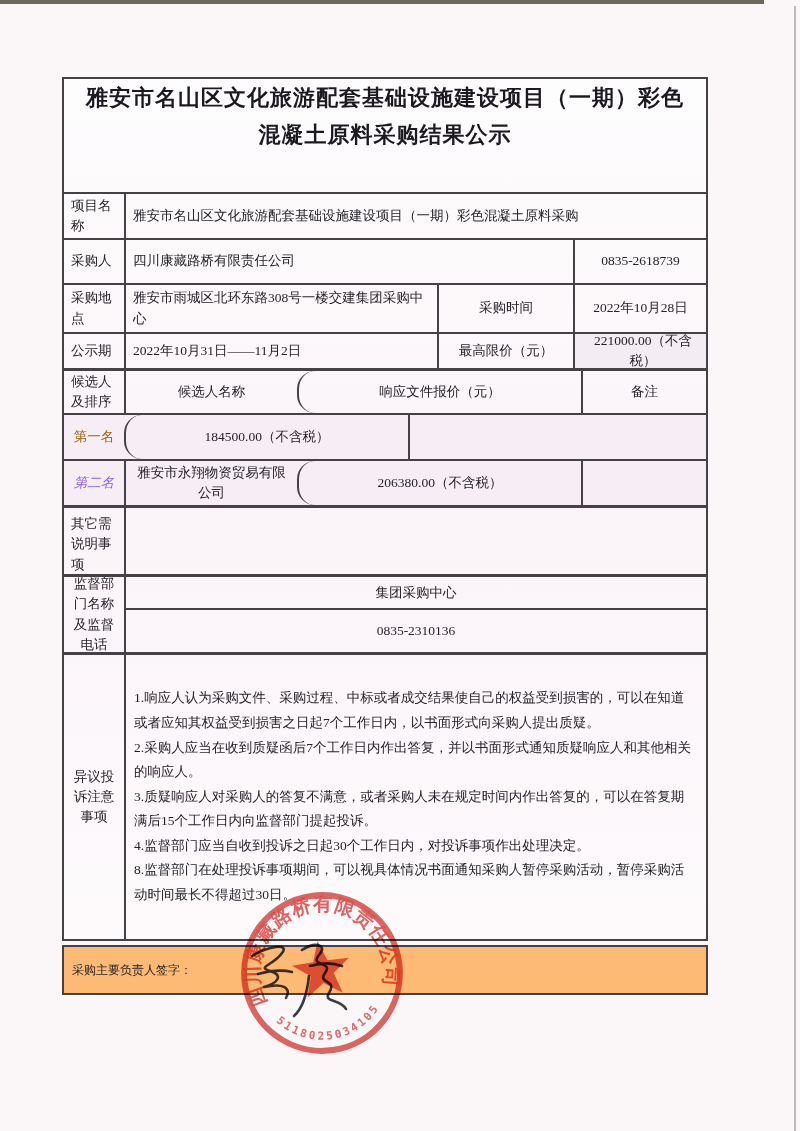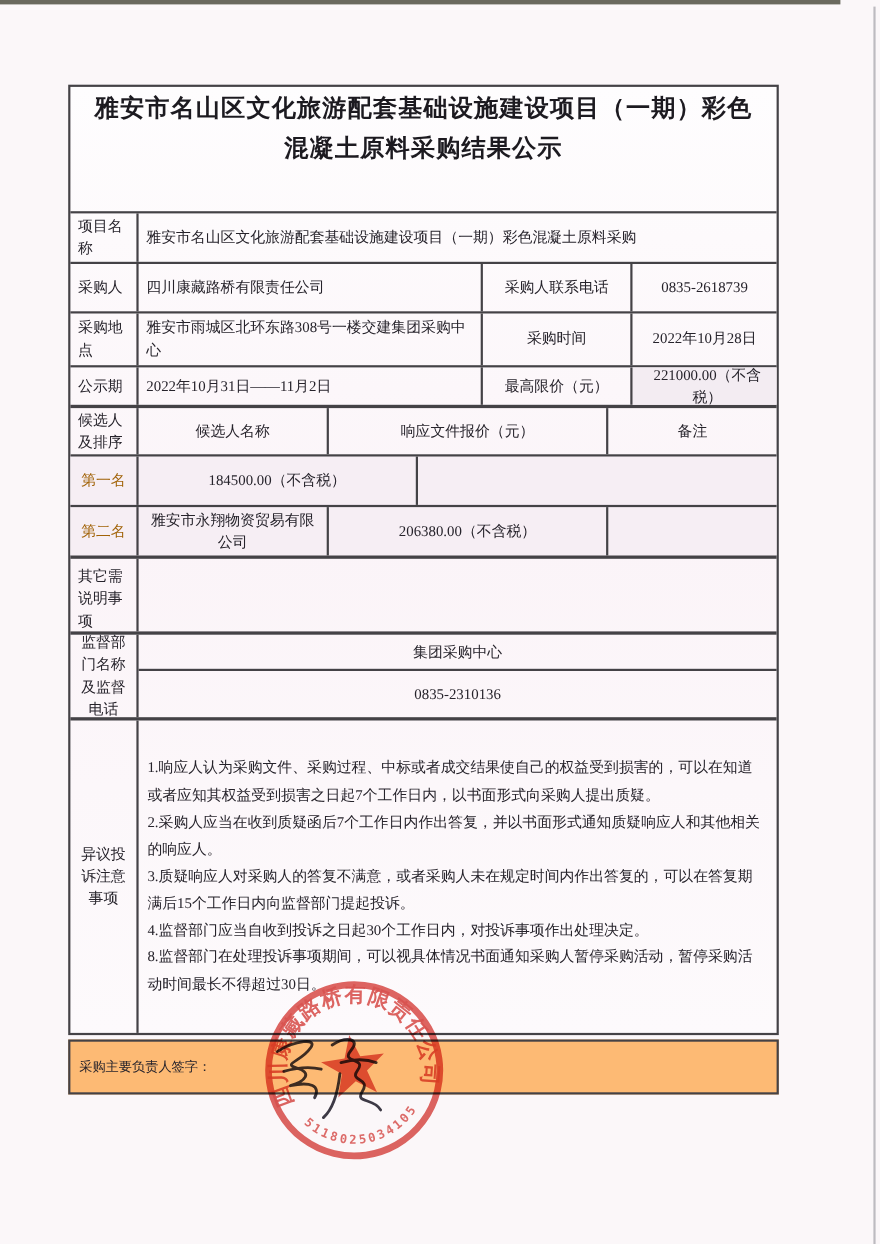--- a/index.html
+++ b/index.html
@@ -25,35 +25,35 @@
   .row{display:flex;border-top:2px solid var(--bc);}
   .row:first-child{border-top:none;}
   .row.sep{border-top-width:3px;}
   .cell{display:flex;align-items:center;padding:4px 7px;font-size:13.5px;line-height:1.5;}
   .cell + .cell{border-left:2px solid var(--bc);}
   .lab{width:60px;flex:none;}
   .flex1{flex:1;}
   .w136{width:136px;flex:none;justify-content:center;text-align:center;}
   .w133{width:133px;flex:none;justify-content:center;text-align:center;}
   .w173{width:173px;flex:none;justify-content:center;text-align:center;}
-  .w274{width:254px;flex:none;justify-content:center;text-align:center;}
+  .w274{width:284px;flex:none;justify-content:center;text-align:center;border-radius:18px;}
   .center{justify-content:center;text-align:center;}
 
   .title-row{height:113px;align-items:flex-start;justify-content:center;}
   .title{
     width:100%;text-align:center;
     font-family:"Liberation Sans","DejaVu Sans",sans-serif;
     font-weight:700;font-size:22px;line-height:37px;color:#1c1a20;letter-spacing:1px;
   }
   .h46{height:46px;} .h45{height:45px;} .h49{height:49px;} .h36{height:36px;}
   .h69{height:69px;} .h78{height:78px;} .h287{height:287px;}
 
   .cand{background:#f6eef4;}
   .rank1{color:#a16207;}
-  .rank2{color:#a16207;}
+  .rank2{color:#8b5cf6;font-style:italic;}
   .limit-val{background:#f3ecf2;padding-left:12px;}
 
   .top-left{align-items:flex-start;padding-top:6px;}
 
   .sup-vals{display:flex;flex-direction:column;flex:1;border-left:2px solid var(--bc);padding:0;}
   .sup-sub{flex:none;display:flex;align-items:center;justify-content:center;font-size:13.5px;}
   .sup-sub.s1{height:33px;border-bottom:2px solid var(--bc);}
   .sup-sub.s2{height:41px;}
 
   .obj-val{flex:1;border-left:2px solid var(--bc);display:flex;flex-direction:column;justify-content:center;padding:10px 12px 10px 8px;}
@@ -90,21 +90,20 @@
   </div>
 
   <div class="row h46">
     <div class="cell lab">项目名称</div>
     <div class="cell flex1">雅安市名山区文化旅游配套基础设施建设项目（一期）彩色混凝土原料采购</div>
   </div>
 
   <div class="row h45">
     <div class="cell lab">采购人</div>
     <div class="cell flex1">四川康藏路桥有限责任公司</div>
-    <div class="cell w136">采购人联系电话</div>
     <div class="cell w133">0835-2618739</div>
   </div>
 
   <div class="row h49">
     <div class="cell lab">采购地点</div>
     <div class="cell flex1">雅安市雨城区北环东路308号一楼交建集团采购中心</div>
     <div class="cell w136">采购时间</div>
     <div class="cell w133">2022年10月28日</div>
   </div>
 

